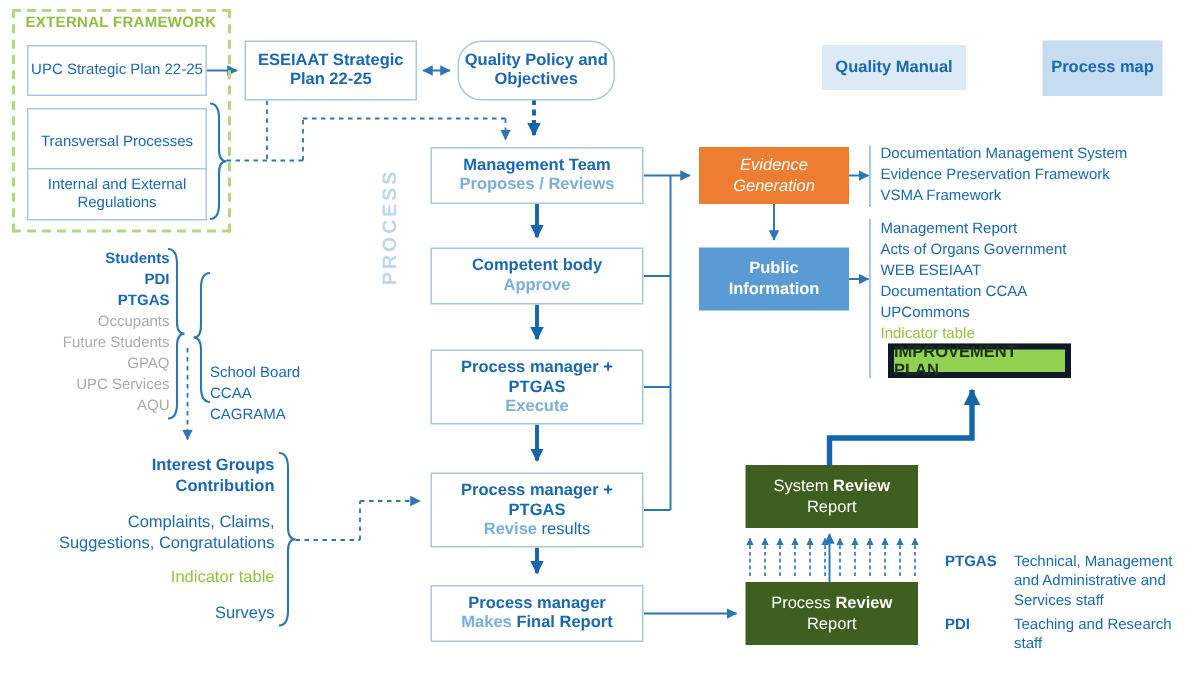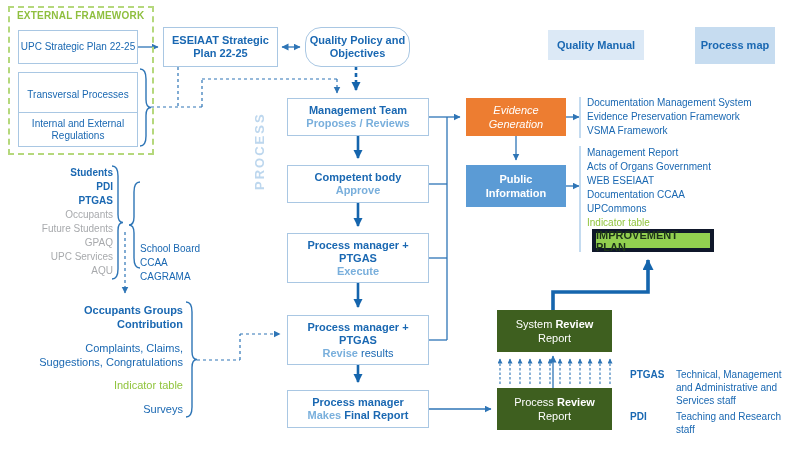--- a/index.html
+++ b/index.html
@@ -213,21 +213,21 @@
     <div class="gray">UPC Services</div>
     <div class="gray">AQU</div>
   </div>
   <div class="abs list" style="left:140px;top:195px;margin-top:47px;">
     <div>School Board</div>
     <div>CCAA</div>
     <div>CAGRAMA</div>
   </div>
 
   <div class="abs r t-blue b fs11" style="left:20px;top:303px;width:163px;line-height:14px;">
-    <span>Occupants Groups</span><br>
+    <span>Interest Groups</span><br>
     <span>Contribution</span></div>
   <div class="abs r t-blue fs11" style="left:10px;top:341px;width:173px;line-height:14px;">
     <span>Complaints, Claims,</span><br>
     <span>Suggestions, Congratulations</span></div>
   <div class="abs r green-t fs11" style="left:20px;top:379px;width:163px;">Indicator table</div>
   <div class="abs r t-blue fs11" style="left:20px;top:403px;width:163px;">Surveys</div>
 
   <div class="abs legend b" style="left:630px;top:368px;">PTGAS</div>
   <div class="abs legend" style="left:676px;top:368px;width:120px;">Technical, Management and Administrative and Services staff</div>
   <div class="abs legend b" style="left:630px;top:410px;">PDI</div>

